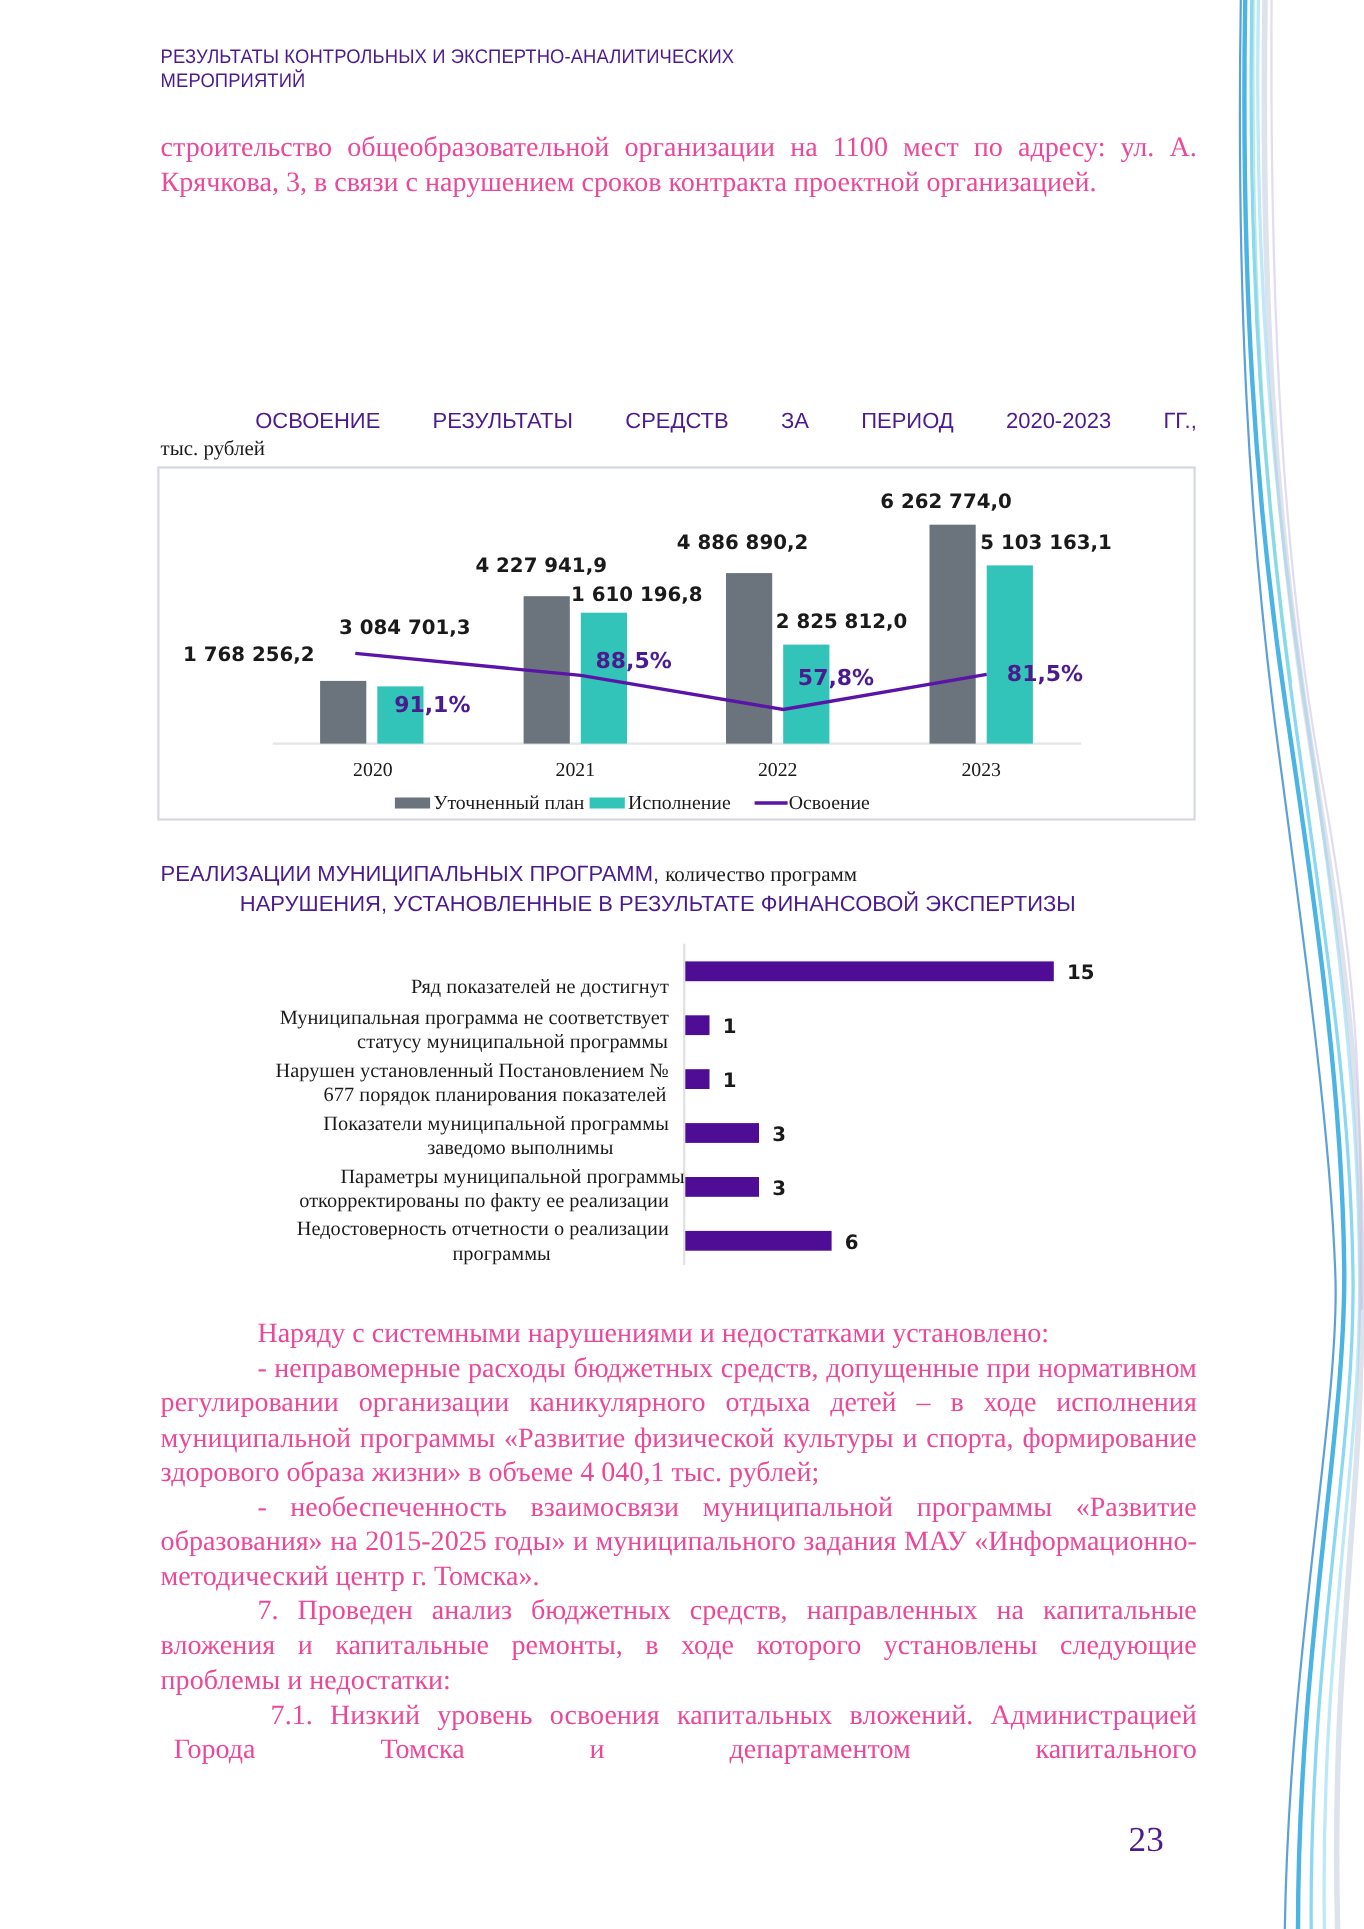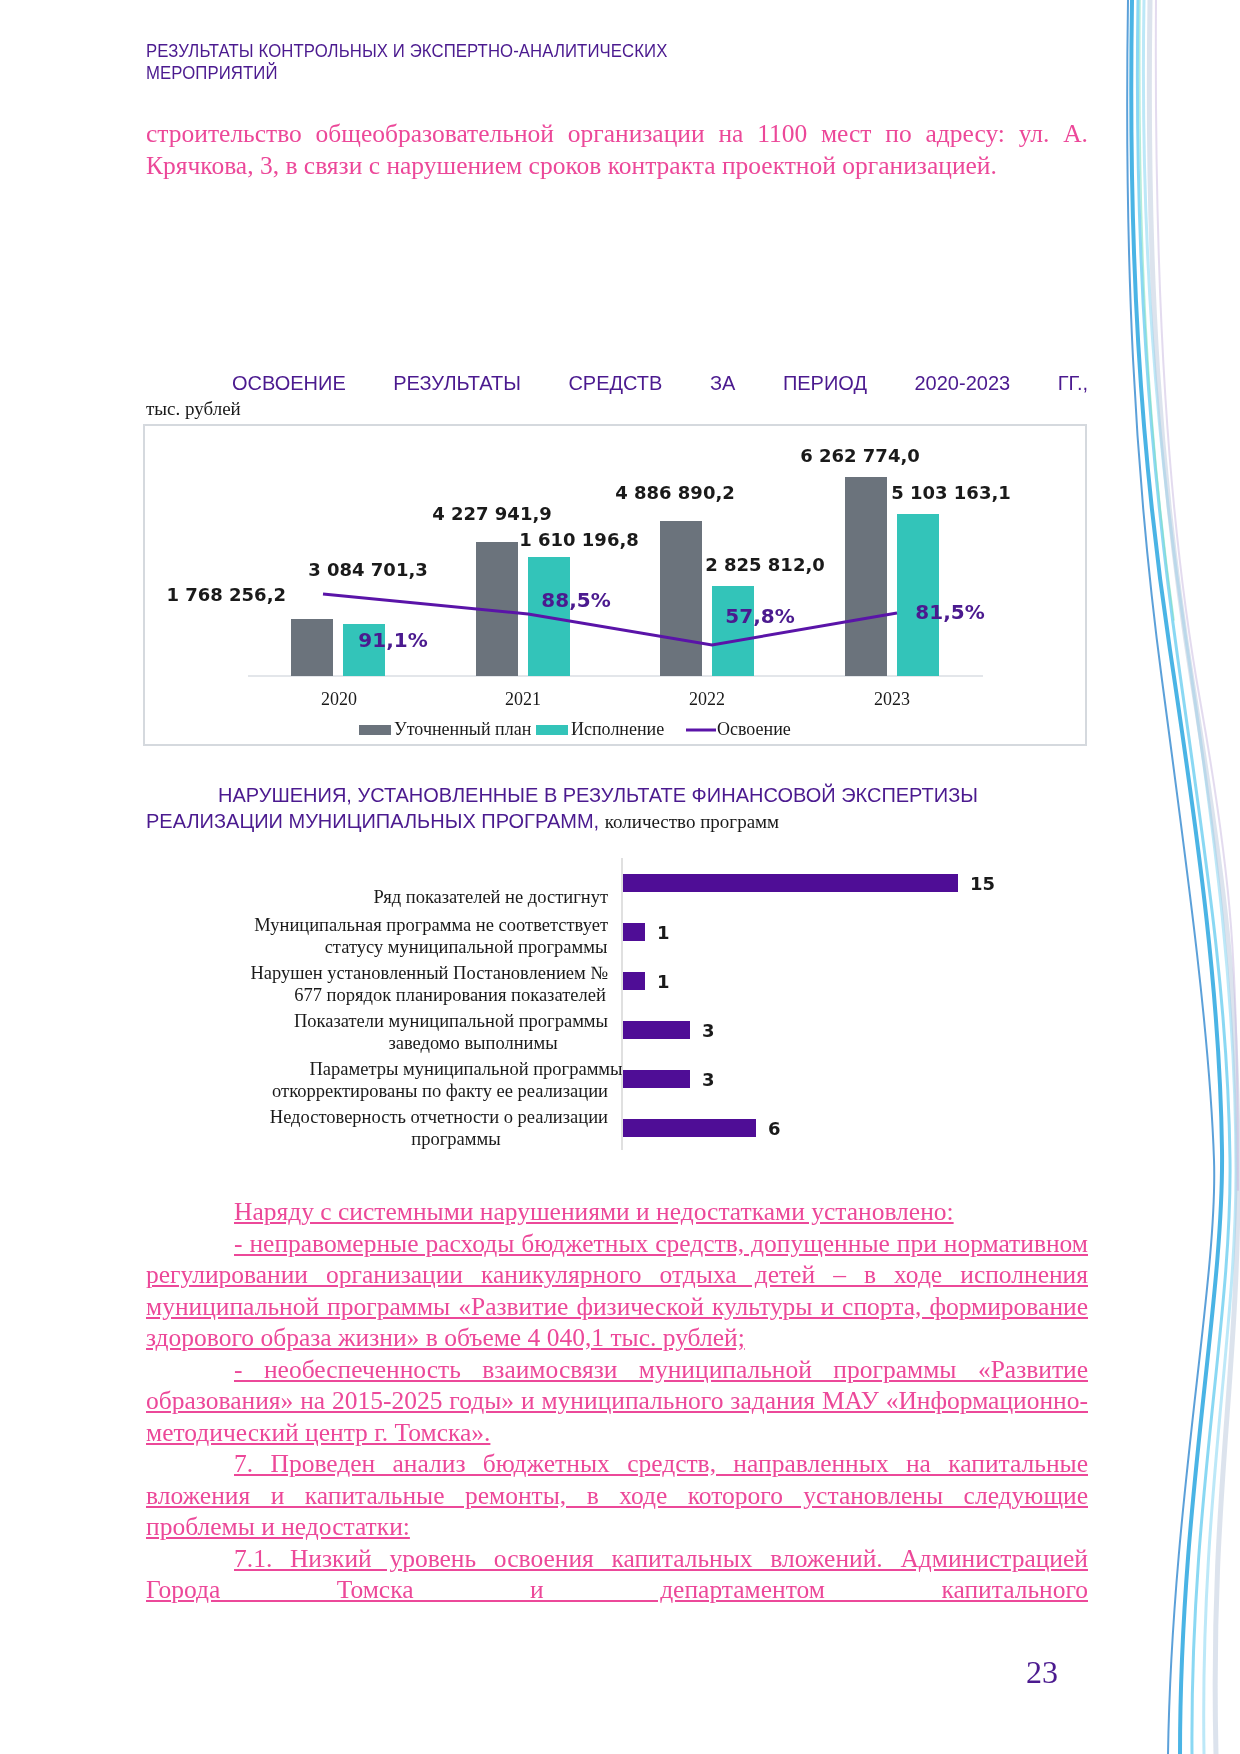--- a/index.html
+++ b/index.html
@@ -17,21 +17,21 @@
       transform: scaleX(0.93); transform-origin: left top;
     }
     .body-text {
       position: absolute; left: 146px; width: 942px;
       font-family: "Liberation Serif", "DejaVu Serif", serif;
       font-size: 25.5px; line-height: 31.5px; color: #ec4899;
       text-align: justify;
     }
     .body-text p { margin: 0; }
     .body-text p.indent { text-indent: 88px; }
-    .body-text p.last-justify { text-align-last: justify; }
+    .body-text p.last-justify { text-align-last: justify; margin-left: 12px; }
     .chart-title {
       position: absolute; left: 146px; width: 942px;
       font-family: "Liberation Sans", "DejaVu Sans", sans-serif;
       font-size: 20px; line-height: 26px; color: #4b1a8f;
     }
     .chart-title .spread { display: flex; justify-content: space-between; padding-left: 86px; }
     .chart-title .unit { font-family: "Liberation Serif", serif; color: #1a1a1a; font-size: 19px; }
     .chart1-frame {
       position: absolute; left: 143px; top: 424px; width: 944px; height: 322px;
       border: 2px solid #d5d9de; box-sizing: border-box; background: #fff;
@@ -128,25 +128,25 @@
     <rect x="216" y="301" width="32" height="10" fill="#6b737c"></rect>
     <text class="tick" x="251" y="311">Уточненный план</text>
     <rect x="393" y="301" width="32" height="10" fill="#33c4b9"></rect>
     <text class="tick" x="428" y="311">Исполнение</text>
     <line x1="543" y1="306" x2="573" y2="306" stroke="#5a14a8" stroke-width="3"></line>
     <text class="tick" x="574" y="311">Освоение</text>
   </g>
 </svg>
 
 <div class="chart-title" style="top:782px;">
-  <div style="padding-left:72px;">НАРУШЕНИЯ, УСТАНОВЛЕННЫЕ В РЕЗУЛЬТАТЕ ФИНАНСОВОЙ ЭКСПЕРТИЗЫ</div>
   <div>
     <span>РЕАЛИЗАЦИИ МУНИЦИПАЛЬНЫХ ПРОГРАММ,</span>
     <span class="unit">количество программ</span>
   </div>
+  <div style="padding-left:72px;">НАРУШЕНИЯ, УСТАНОВЛЕННЫЕ В РЕЗУЛЬТАТЕ ФИНАНСОВОЙ ЭКСПЕРТИЗЫ</div>
 </div>
 
 <svg class="chart2-svg" width="880" height="310">
   <line x1="482" y1="8" x2="482" y2="300" stroke="#e0e0e0" stroke-width="2"></line>
 
   <text class="cat" x="468" y="53" text-anchor="end">Ряд показателей не достигнут</text>
   <rect x="483" y="24" width="335" height="18" fill="#4f0d96"></rect>
   <text class="lbl" x="830" y="40">15</text>
 
   <text class="cat" x="468" y="81" text-anchor="end">Муниципальная программа не соответствует</text>
@@ -168,21 +168,21 @@
   <text class="cat" x="468" y="247" text-anchor="end">откорректированы по факту ее реализации</text>
   <rect x="483" y="220" width="67" height="18" fill="#4f0d96"></rect>
   <text class="lbl" x="562" y="236">3</text>
 
   <text class="cat" x="468" y="273" text-anchor="end">Недостоверность отчетности о реализации</text>
   <text class="cat" x="316" y="295" text-anchor="middle">программы</text>
   <rect x="483" y="269" width="133" height="18" fill="#4f0d96"></rect>
   <text class="lbl" x="628" y="285">6</text>
 </svg>
 
-<div class="body-text" style="top:1196px;text-decoration:underline;">
+<div class="body-text" style="top:1196px;">
   <p class="indent">Наряду с системными нарушениями и недостатками установлено:</p>
   <p class="indent">- неправомерные расходы бюджетных средств, допущенные при нормативном регулировании организации каникулярного отдыха детей – в ходе исполнения муниципальной программы «Развитие физической культуры и спорта, формирование здорового образа жизни» в объеме 4 040,1 тыс. рублей;</p>
   <p class="indent">- необеспеченность взаимосвязи муниципальной программы «Развитие образования» на 2015-2025 годы» и муниципального задания МАУ «Информационно-методический центр г. Томска».</p>
   <p class="indent">7. Проведен анализ бюджетных средств, направленных на капитальные вложения и капитальные ремонты, в ходе которого установлены следующие проблемы и недостатки:</p>
   <p class="indent last-justify">7.1. Низкий уровень освоения капитальных вложений. Администрацией Города Томска и департаментом капитального</p>
 </div>
 
 <div class="page-number">23</div>
 
 </body></html>

